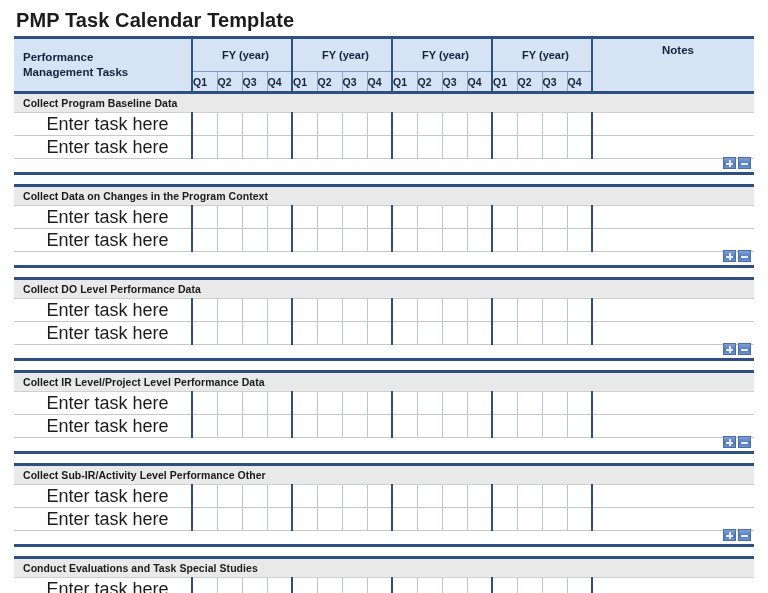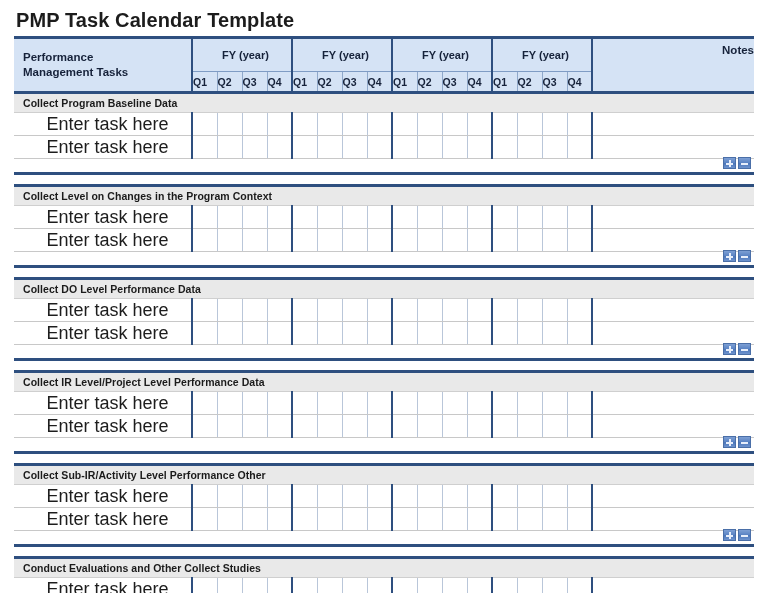--- a/index.html
+++ b/index.html
@@ -83,21 +83,21 @@
     font-size: 11px;
     font-weight: bold;
     color: #16223a;
     padding: 4px 0 4px 7px !important;
     border-right: 2px solid #2e4f7f;
     border-bottom: 1px solid #7f9cc4;
     background: #d5e3f5;
     height: 24px;
   }
   .hdr-notes {
-    text-align: right;
+    text-align: center;
     vertical-align: top;
     font-size: 11.5px;
     font-weight: bold;
     color: #16223a;
     padding: 5px 0 0 9px !important;
     border-bottom: 2px solid #2e4f7f;
     background: #d5e3f5;
   }
   .hdr-q {
     vertical-align: middle;
@@ -325,21 +325,21 @@
                     <span class="bar-h"></span>
                   </div>
                 </div>
               </div>
             </td>
           </tr>
           <tr class="sect-gap">
             <td colspan="18"></td>
           </tr>
           <tr class="sect-band">
-            <td class="sect-title" colspan="18">Collect Level on Changes in the Program Context</td>
+            <td class="sect-title" colspan="18">Collect Data on Changes in the Program Context</td>
           </tr>
           <tr class="task-row">
             <td class="task-label">Enter task here</td>
             <td class="cell-q grp-start"></td>
             <td class="cell-q"></td>
             <td class="cell-q"></td>
             <td class="cell-q grp-end"></td>
             <td class="cell-q grp-start"></td>
             <td class="cell-q"></td>
             <td class="cell-q"></td>
@@ -569,21 +569,21 @@
                     <span class="bar-h"></span>
                   </div>
                 </div>
               </div>
             </td>
           </tr>
           <tr class="sect-gap">
             <td colspan="18"></td>
           </tr>
           <tr class="sect-band">
-            <td class="sect-title" colspan="18">Conduct Evaluations and Other Collect Studies</td>
+            <td class="sect-title" colspan="18">Conduct Evaluations and Task Special Studies</td>
           </tr>
           <tr class="task-row">
             <td class="task-label">Enter task here</td>
             <td class="cell-q grp-start"></td>
             <td class="cell-q"></td>
             <td class="cell-q"></td>
             <td class="cell-q grp-end"></td>
             <td class="cell-q grp-start"></td>
             <td class="cell-q"></td>
             <td class="cell-q"></td>

